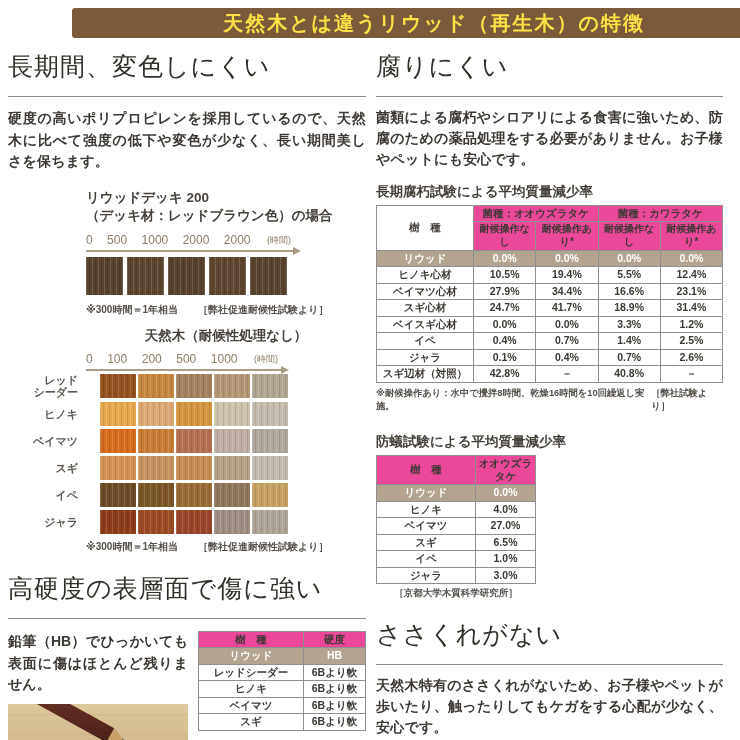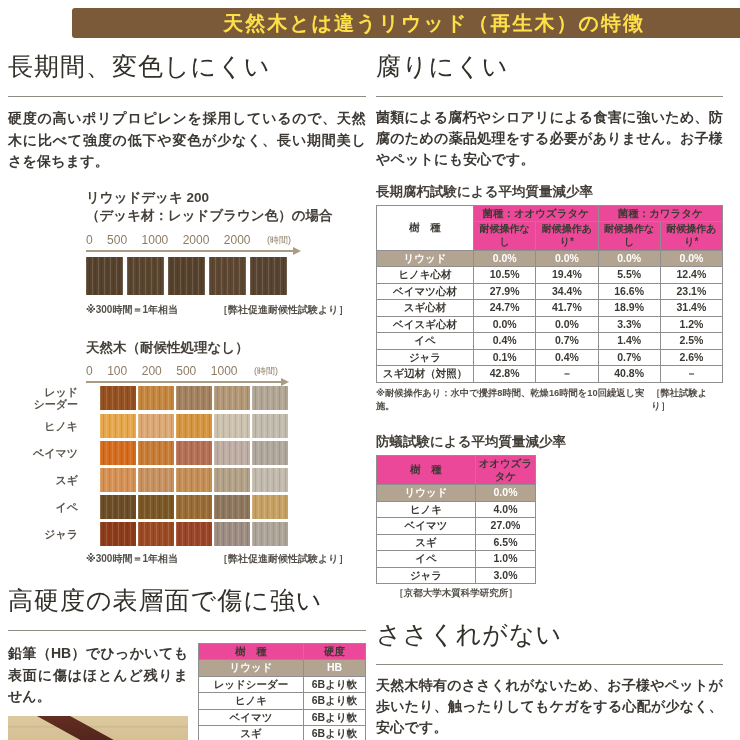--- a/index.html
+++ b/index.html
@@ -26,21 +26,21 @@
   .ticks .unit{font-size:9px;padding-left:2px;}
   .arrow{position:relative;height:2px;background:#a99c85;margin:3px 0 0 78px;}
   .arrow::after{content:"";position:absolute;right:-7px;top:-3px;border-left:8px solid #a99c85;
                 border-top:4px solid transparent;border-bottom:4px solid transparent;}
   .swrow{display:flex;gap:4px;margin:5px 0 0 78px;}
   .sw{width:37px;height:38px;}
   .wood{position:relative;}
   .wood::after{content:"";position:absolute;inset:0;background:
       repeating-linear-gradient(90deg, rgba(255,255,255,.14) 0 1px, rgba(255,255,255,0) 1px 3px,
       rgba(0,0,0,.10) 3px 4px, rgba(0,0,0,0) 4px 6px);}
-  .noterow{display:flex;gap:40px;margin:8px 0 0 78px;font-size:10px;color:#55504a;font-weight:bold;}
+  .noterow{display:flex;gap:20px;margin:8px 0 0 78px;font-size:10px;color:#55504a;font-weight:bold;}
   .grid{margin-top:2px;}
   .nrow{display:flex;align-items:center;gap:2px;margin-top:3px;}
   .nlabel{width:70px;margin-right:20px;text-align:right;font-size:11px;color:#5c564e;
           line-height:1.15;white-space:pre-line;font-weight:bold;}
   .ncell{width:36px;height:24px;}
   
   table{border-collapse:collapse;font-size:10.5px;color:#3c3833;}
   th,td{border:1px solid #8f8f8f;padding:1px 2px;text-align:center;font-weight:bold;line-height:1.28;}
   th{background:#ec4899;}
   th.white{background:#ffffff;}
@@ -91,21 +91,21 @@
         <div class="sw wood" style="background: rgb(90, 69, 47);"></div>
         <div class="sw wood" style="background: rgb(86, 65, 44);"></div>
         <div class="sw wood" style="background: rgb(93, 71, 49);"></div>
         <div class="sw wood" style="background: rgb(88, 68, 48);"></div>
       </div>
     <div class="noterow">
       <span>※300時間＝1年相当</span>
       <span>［弊社促進耐候性試験より］</span>
     </div>
 
-    <div class="chart-label" style="margin-top:22px;">天然木（耐候性処理なし）</div>
+    <div class="chart-label" style="margin-top:10px;text-align:center;">天然木（耐候性処理なし）</div>
     <div class="ticks" style="width:192px;">
         <span class="tick">0</span>
         <span class="tick">100</span>
         <span class="tick">200</span>
         <span class="tick">500</span>
         <span class="tick">1000</span>
         <span class="unit">(時間)</span>
       </div>
     <div class="arrow" style="width:196px;"></div>
     <div class="grid">

